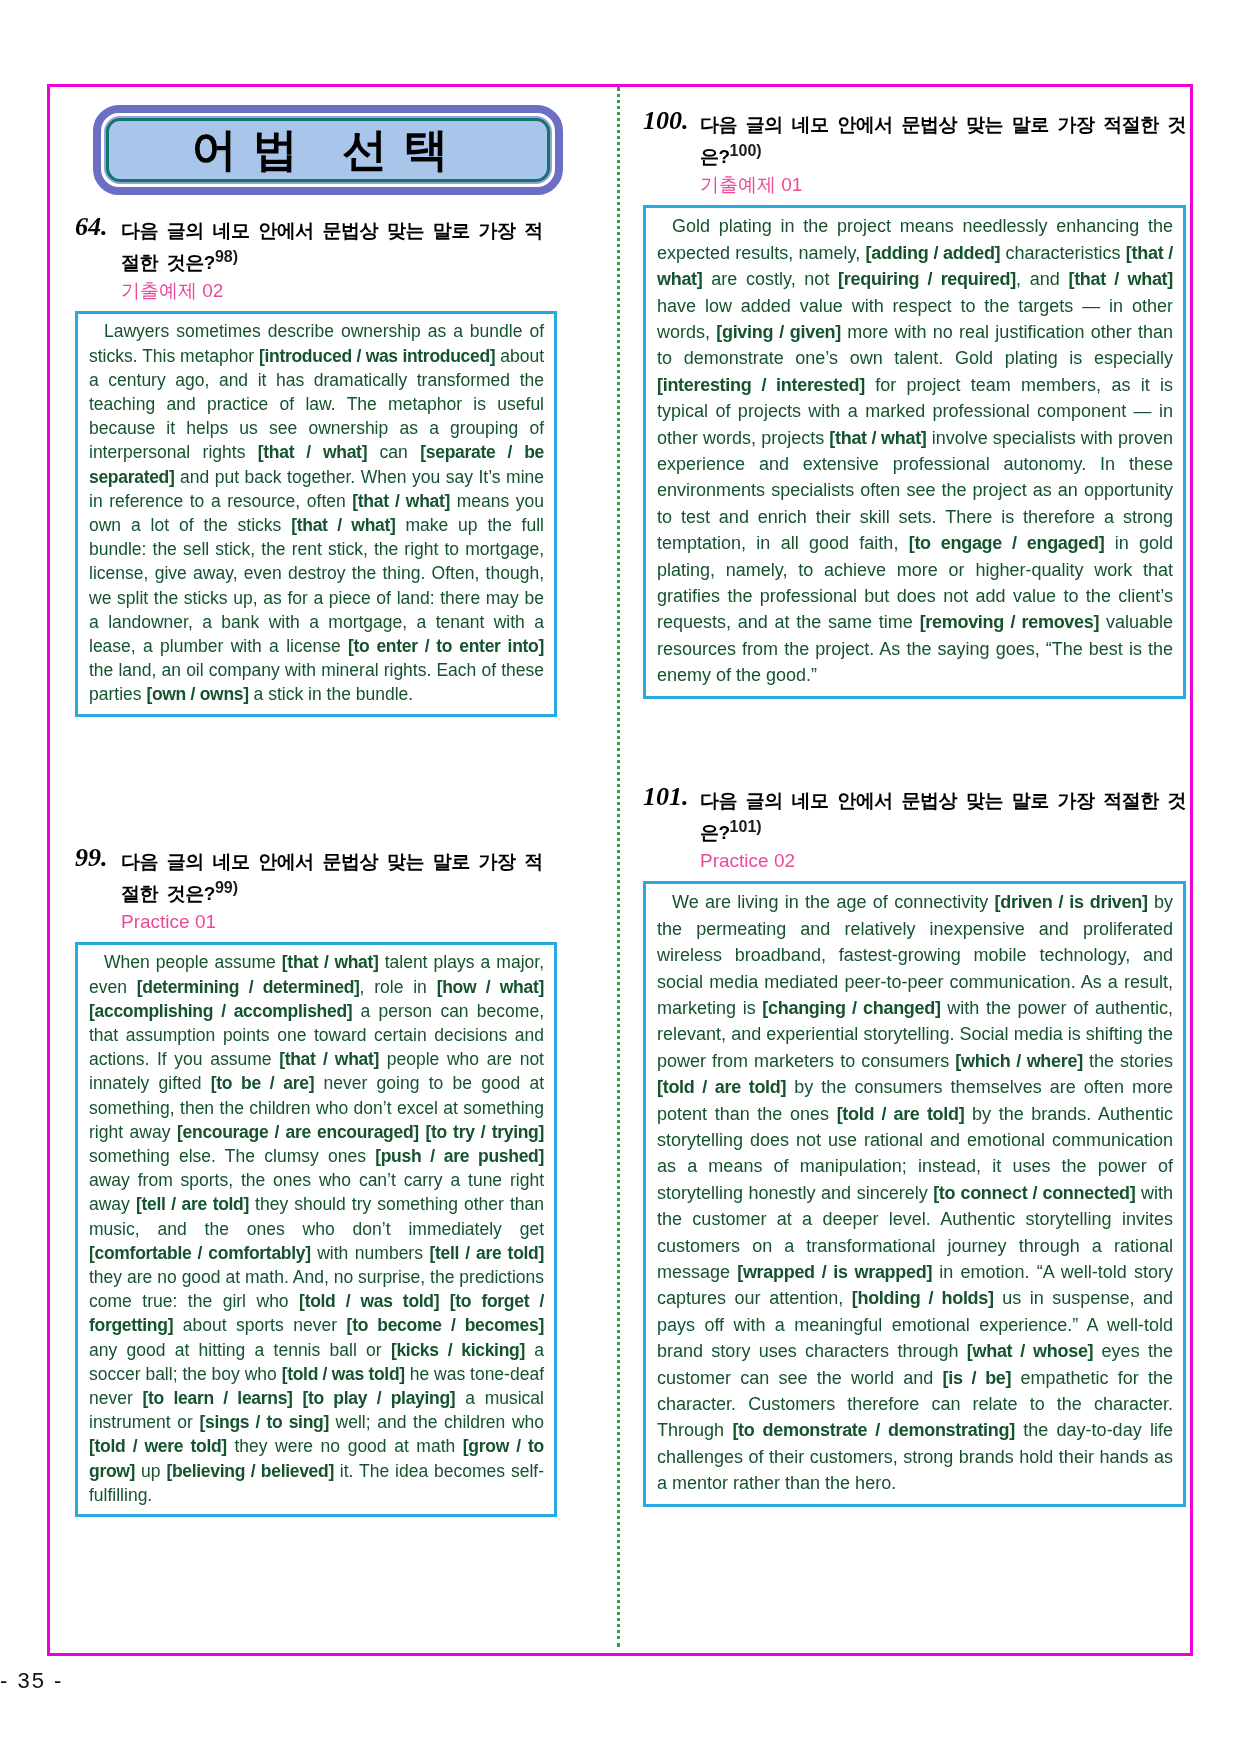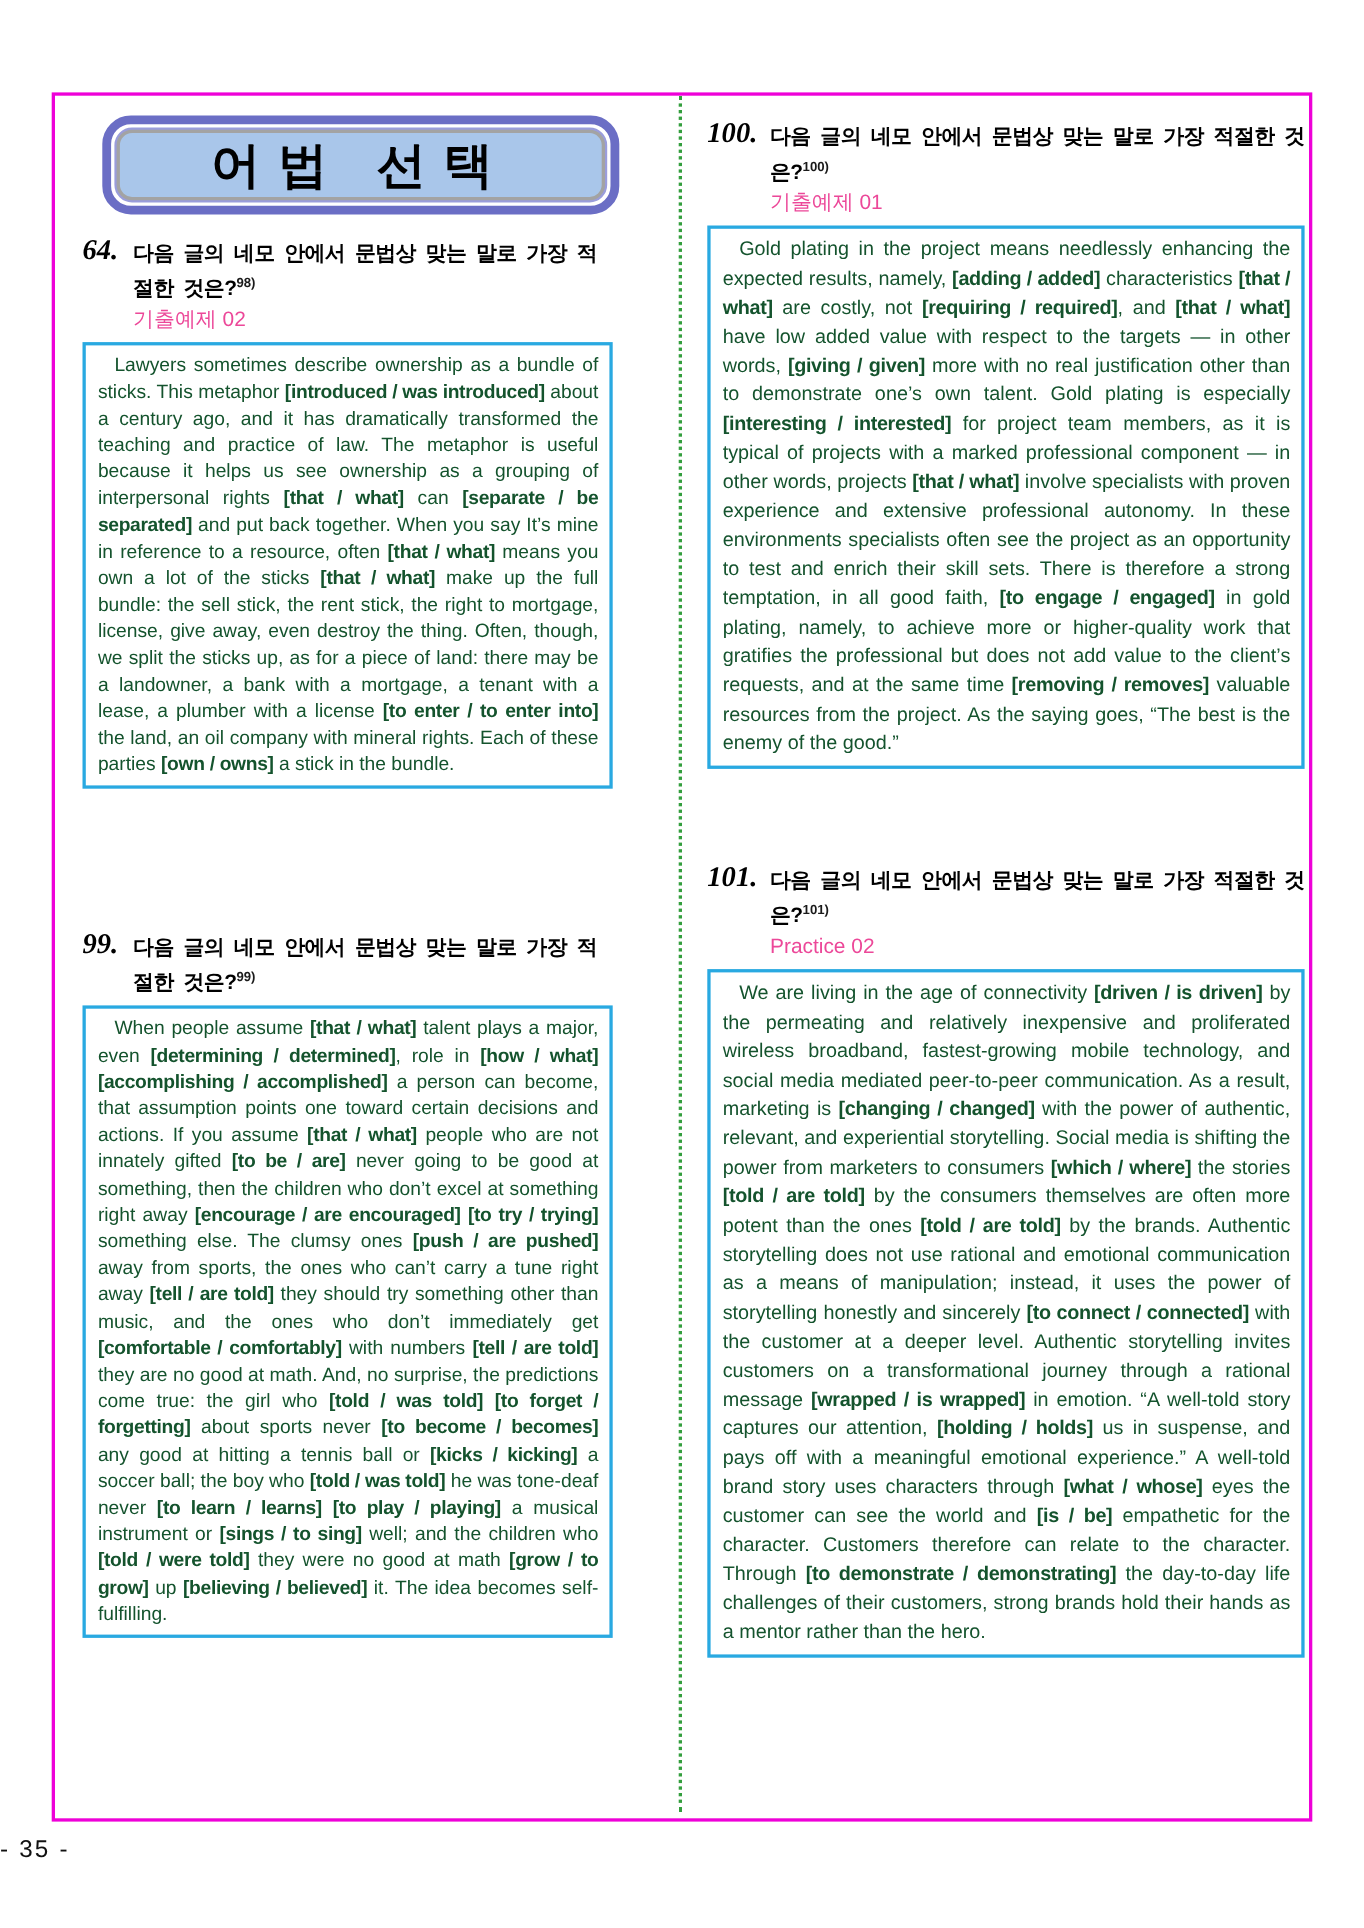--- a/index.html
+++ b/index.html
@@ -14,41 +14,41 @@
   .divider{
     position:absolute;left:617px;top:87px;height:1560px;width:0;
     border-left:3px dotted #339e3d;
   }
   
   .banner-outer{
     position:absolute;left:93px;top:105px;width:470px;box-sizing:border-box;
     border:8px solid #6b6ec5;border-radius:26px;background:#ffffff;padding:3px;
   }
   .banner-mid{
-    border:2px solid #9a9ddb;border-radius:16px;background:#a3a3a3;padding:3px;
+    border:2px solid #9a9ddb;border-radius:16px;background:#0f766e;padding:3px;
   }
   .banner-inner{
     background:#a9c6ea;border-radius:11px;text-align:center;
     font-size:45px;font-weight:bold;letter-spacing:16px;line-height:58px;color:#000;
   }
   
   .q-block{position:absolute;box-sizing:border-box;}
   .q98{left:75px;top:218px;width:482px;}
   .q99{left:75px;top:849px;width:482px;}
   .q100{left:643px;top:112px;width:543px;}
   .q101{left:643px;top:788px;width:543px;}
   .q-head{position:relative;padding-left:46px;font-size:19px;line-height:26px;}
   .q-head.wide{padding-left:57px;}
   .q-num{
     position:absolute;left:0;top:-4px;
     font-family:"Liberation Serif","DejaVu Serif",serif;
     font-style:italic;font-weight:bold;font-size:26px;color:#000;
   }
   .q-prompt{font-weight:600;color:#000;word-spacing:4px;letter-spacing:-0.5px;}
-  .q-foot{font-size:12px;vertical-align:super;font-weight:600;}
+  .q-foot{font-size:16px;vertical-align:super;font-weight:600;}
   .q-source{display:block;font-weight:500;color:#ec4899;margin-top:2px;}
   .passage{
     border:3px solid #29a9e1;background:#ffffff;margin-top:7px;
     padding:5px 10px 7px 11px;box-sizing:border-box;
   }
   .passage p{
     margin:0;text-align:justify;text-indent:15px;color:#14532d;
   }
   .q98 .passage p,.q99 .passage p{font-size:17.5px;line-height:24.2px;}
   .q100 .passage p,.q101 .passage p{font-size:18px;line-height:26.4px;}
@@ -74,21 +74,21 @@
   <div class="q-head">
     <span class="q-num">64.</span><span class="q-prompt">다음 글의 네모 안에서 문법상 맞는 말로 가장 적절한 것은?</span><sup class="q-foot">98)</sup><span class="q-source">기출예제 02</span>
   </div>
   <div class="passage">
     <p>Lawyers sometimes describe ownership as a bundle of sticks. This metaphor <b>[introduced / was introduced]</b> about a century ago, and it has dramatically transformed the teaching and practice of law. The metaphor is useful because it helps us see ownership as a grouping of interpersonal rights <b>[that / what]</b> can <b>[separate / be separated]</b> and put back together. When you say It’s mine in reference to a resource, often <b>[that / what]</b> means you own a lot of the sticks <b>[that / what]</b> make up the full bundle: the sell stick, the rent stick, the right to mortgage, license, give away, even destroy the thing. Often, though, we split the sticks up, as for a piece of land: there may be a landowner, a bank with a mortgage, a tenant with a lease, a plumber with a license <b>[to enter / to enter into]</b> the land, an oil company with mineral rights. Each of these parties <b>[own / owns]</b> a stick in the bundle.</p>
   </div>
 </div>
 
 <div class="q-block q99">
   <div class="q-head">
-    <span class="q-num">99.</span><span class="q-prompt">다음 글의 네모 안에서 문법상 맞는 말로 가장 적절한 것은?</span><sup class="q-foot">99)</sup>
+    <span class="q-num">99.</span><span class="q-prompt">다음 글의 네모 안에서 문법상 맞는 말로 가장 적절한 것은?</span><sup class="q-foot">99)</sup><span class="q-source">Practice 01</span>
   </div>
   <div class="passage">
     <p>When people assume <b>[that / what]</b> talent plays a major, even <b>[determining / determined]</b>, role in <b>[how / what]</b> <b>[accomplishing / accomplished]</b> a person can become, that assumption points one toward certain decisions and actions. If you assume <b>[that / what]</b> people who are not innately gifted <b>[to be / are]</b> never going to be good at something, then the children who don’t excel at something right away <b>[encourage / are encouraged]</b> <b>[to try / trying]</b> something else. The clumsy ones <b>[push / are pushed]</b> away from sports, the ones who can’t carry a tune right away <b>[tell / are told]</b> they should try something other than music, and the ones who don’t immediately get <b>[comfortable / comfortably]</b> with numbers <b>[tell / are told]</b> they are no good at math. And, no surprise, the predictions come true: the girl who <b>[told / was told]</b> <b>[to forget / forgetting]</b> about sports never <b>[to become / becomes]</b> any good at hitting a tennis ball or <b>[kicks / kicking]</b> a soccer ball; the boy who <b>[told / was told]</b> he was tone-deaf never <b>[to learn / learns]</b> <b>[to play / playing]</b> a musical instrument or <b>[sings / to sing]</b> well; and the children who <b>[told / were told]</b> they were no good at math <b>[grow / to grow]</b> up <b>[believing / believed]</b> it. The idea becomes self-fulfilling.</p>
   </div>
 </div>
 
 <div class="q-block q100">
   <div class="q-head wide">
     <span class="q-num">100.</span><span class="q-prompt">다음 글의 네모 안에서 문법상 맞는 말로 가장 적절한 것은?</span><sup class="q-foot">100)</sup><span class="q-source">기출예제 01</span>
   </div>

